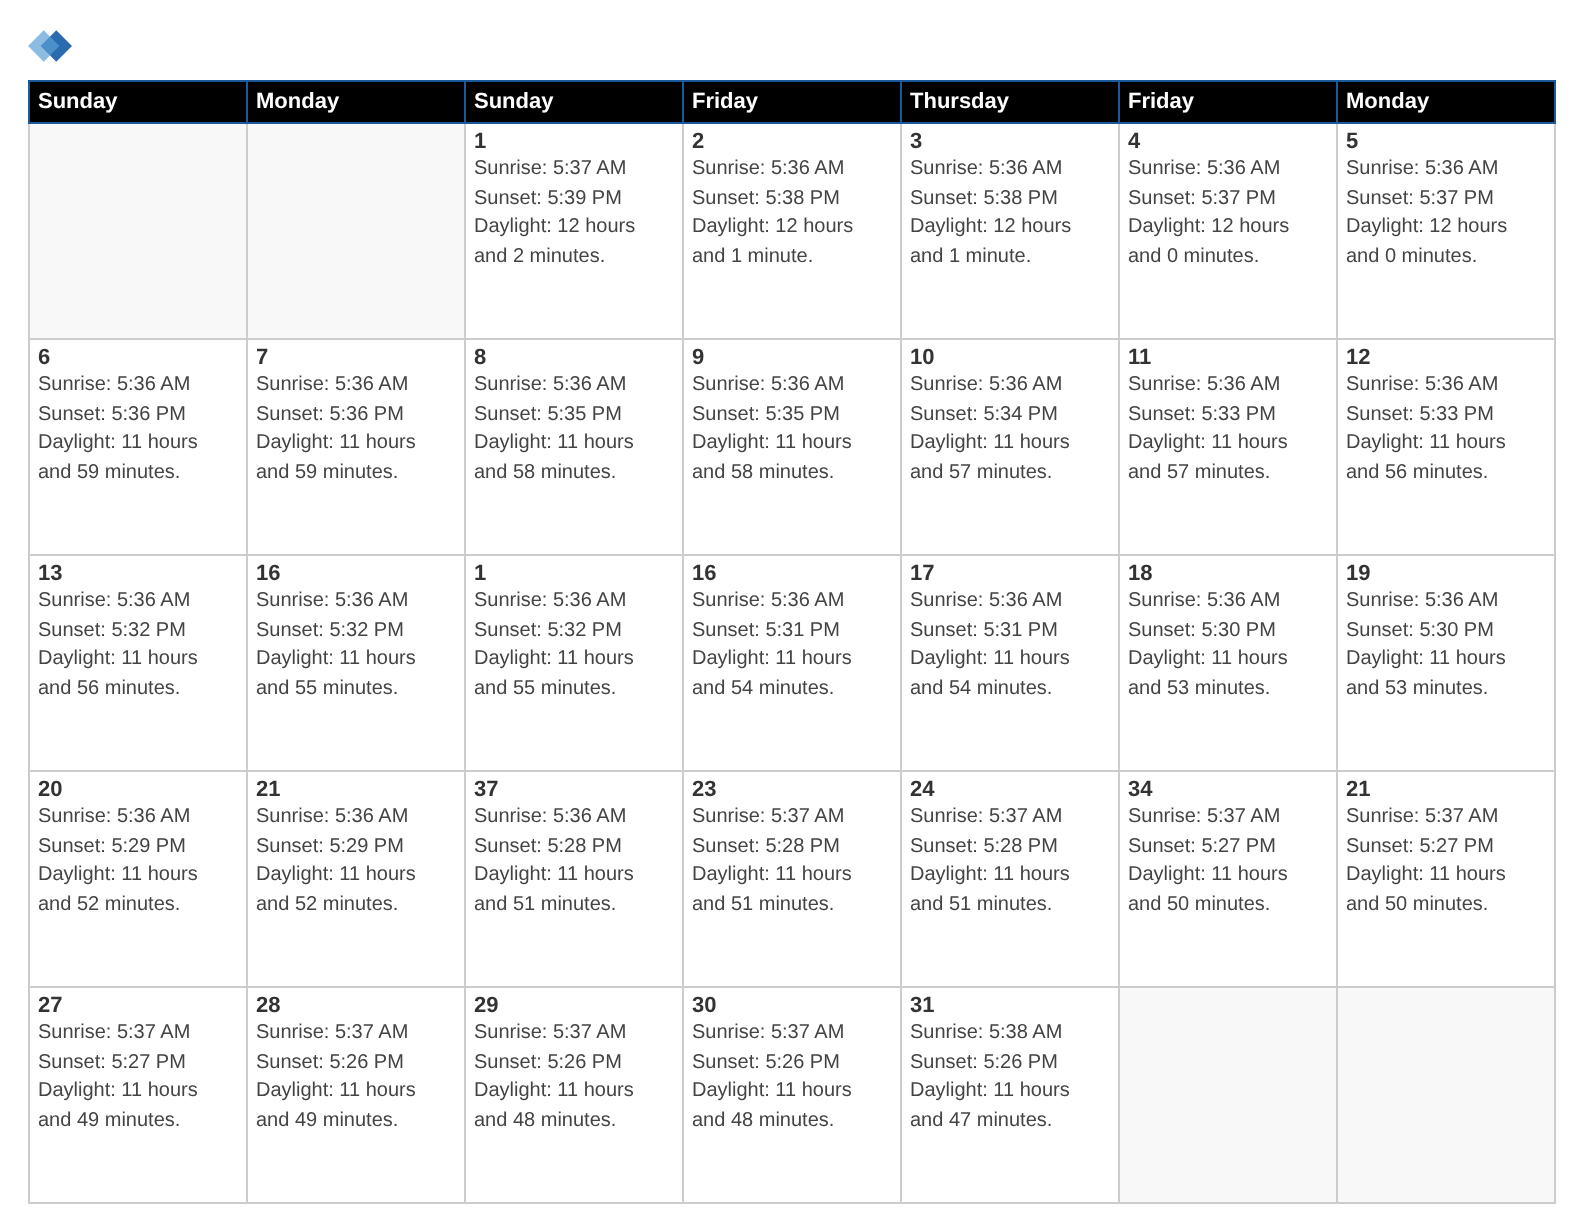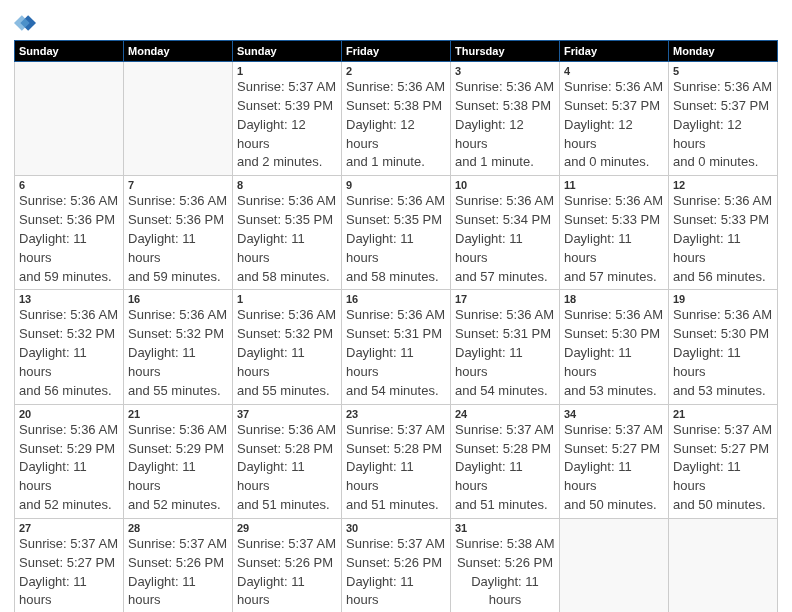--- a/index.html
+++ b/index.html
@@ -79,21 +79,21 @@
     .calendar td.empty {
       background: #f8f8f8;
     }
     .day-num {
       font-weight: bold;
       font-size: 11px;
       display: block;
       margin-bottom: 1px;
     }
     .day-info {
-      font-size: 13px;
+      font-size: 10px;
       line-height: 1.45;
       color: #444;
     }
   </style>
 </head>
 <body>
 
 <div class="page">
   <div class="header">
     <div class="logo">
@@ -341,21 +341,21 @@
           </td>
           <td>
             <span class="day-num">30</span>
             <div class="day-info" style="white-space: pre-line;">Sunrise: 5:37 AM
 Sunset: 5:26 PM
 Daylight: 11 hours
 and 48 minutes.</div>
           </td>
           <td>
             <span class="day-num">31</span>
-            <div class="day-info" style="white-space: pre-line; text-align: center;">Sunrise: 5:38 AM
+            <div class="day-info" style="white-space: pre-line;">Sunrise: 5:38 AM
 Sunset: 5:26 PM
 Daylight: 11 hours
 and 47 minutes.</div>
           </td>
           <td class="empty"></td>
           <td class="empty"></td>
         </tr>
       </tbody>
   </table>
 </div>

